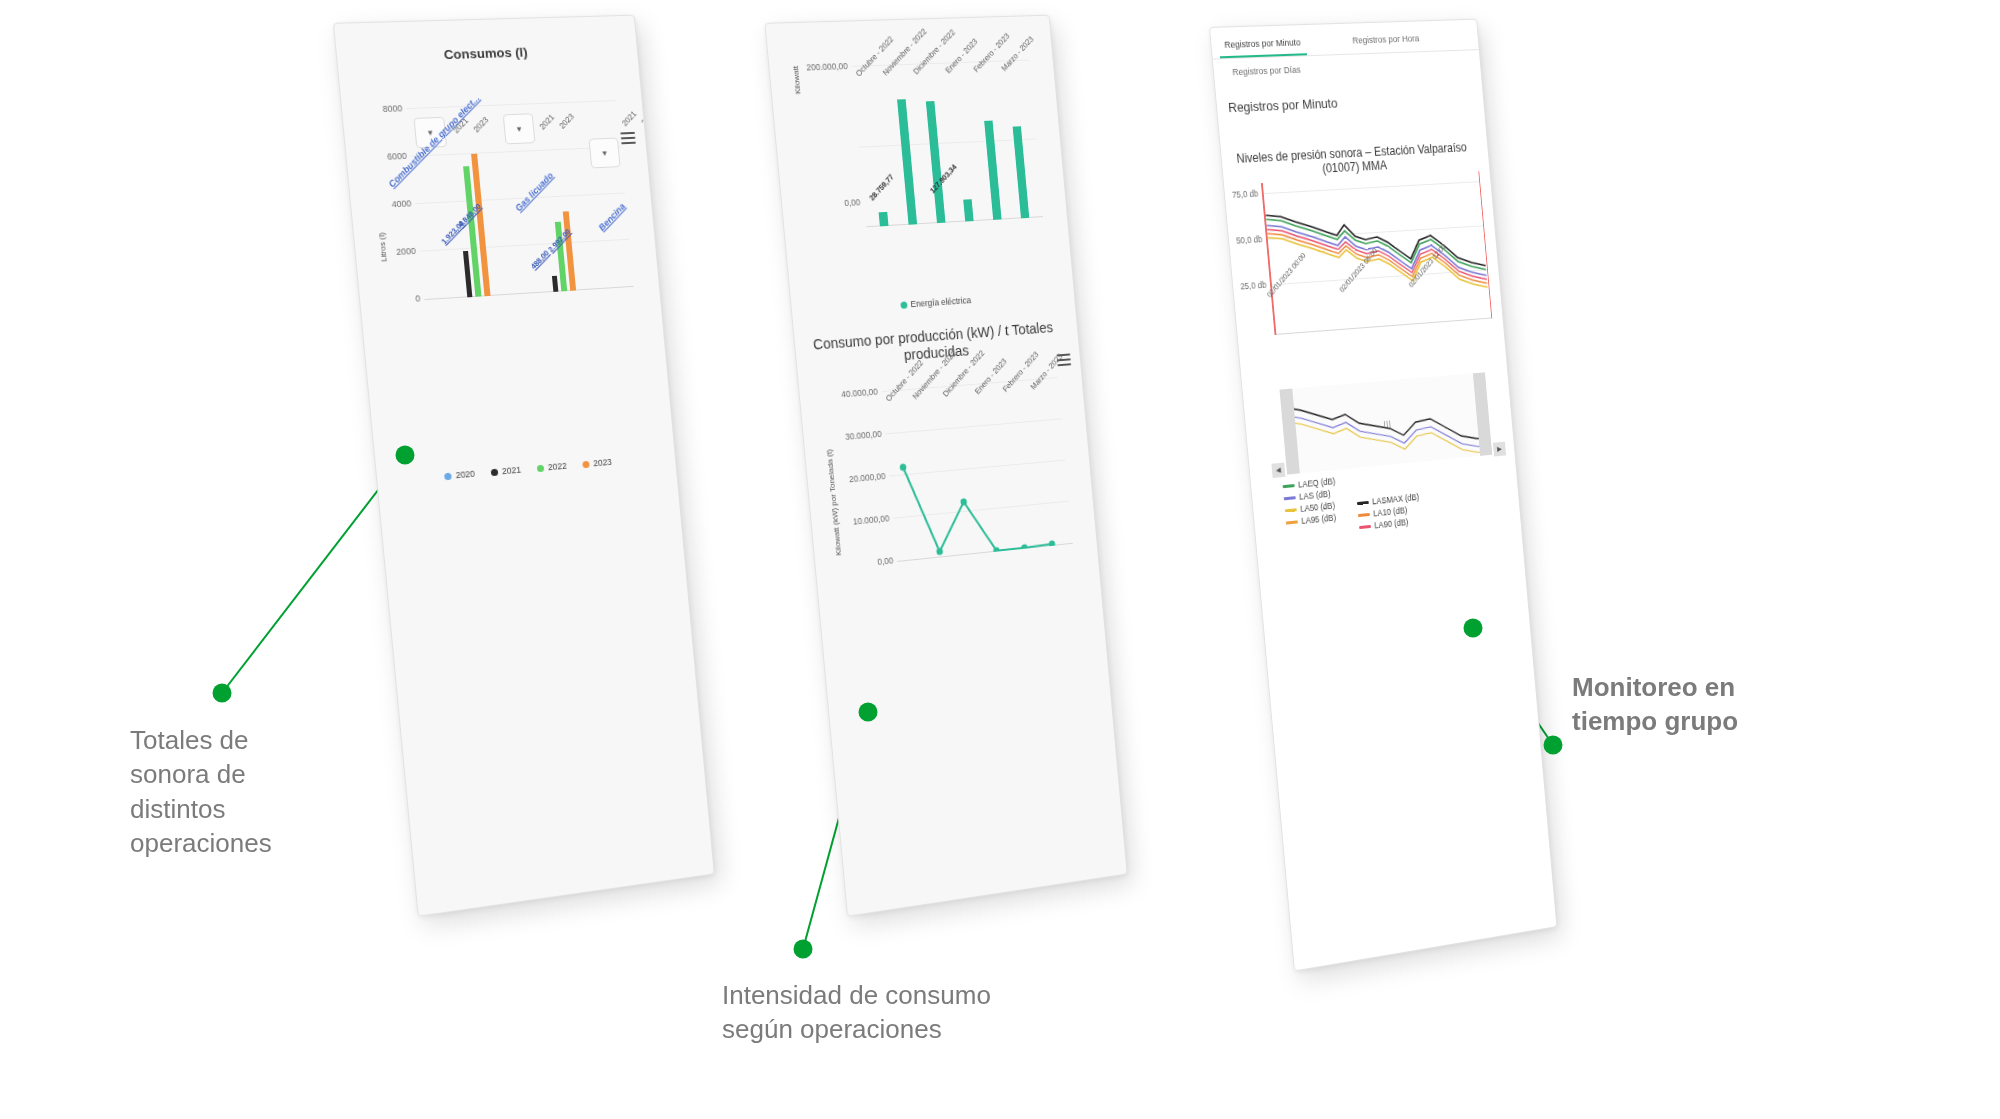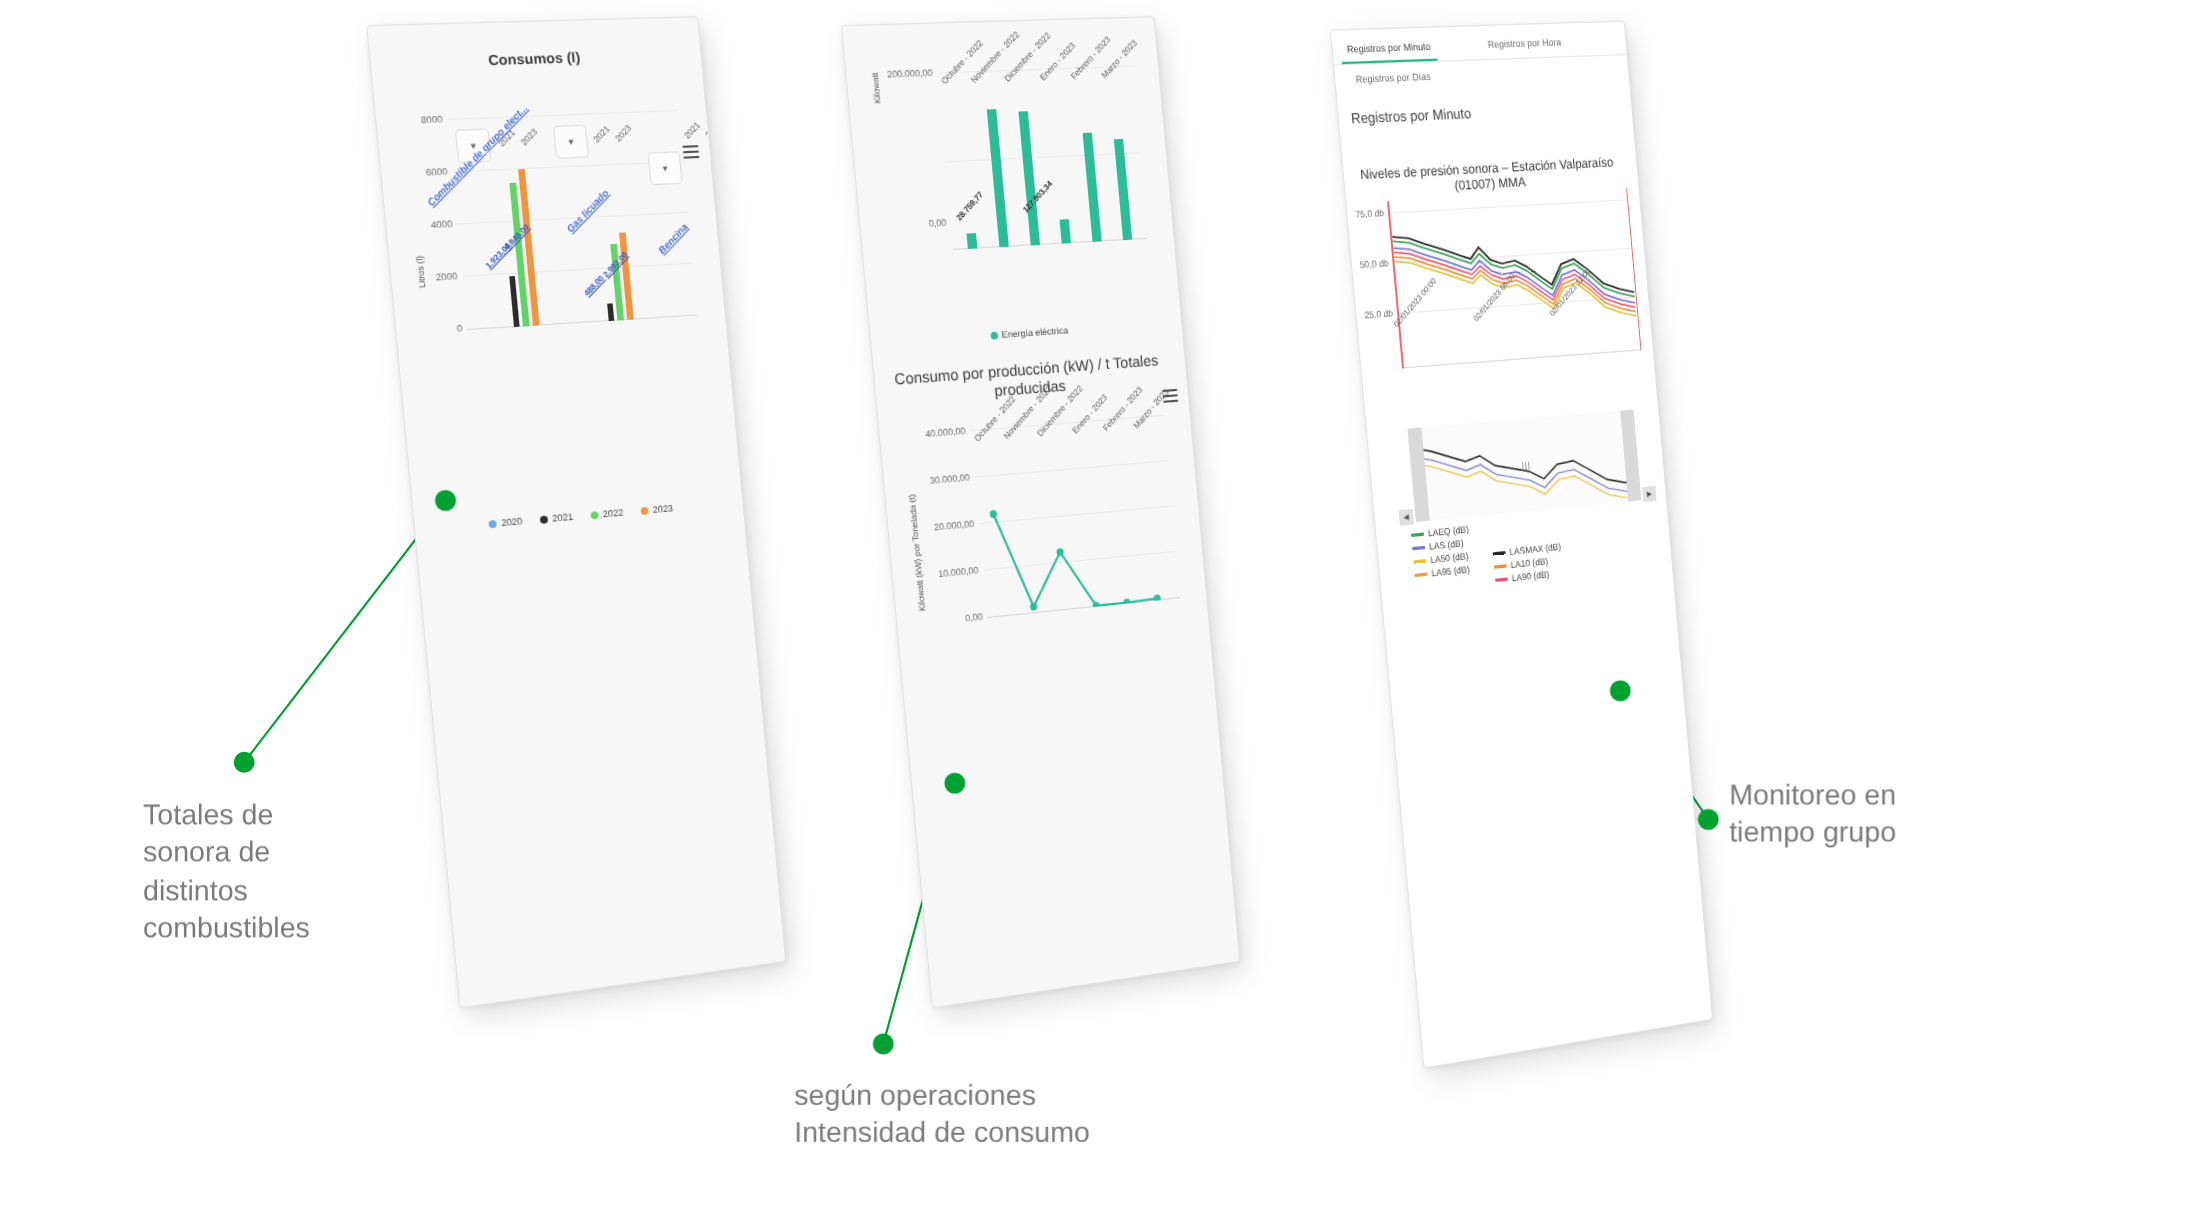--- a/index.html
+++ b/index.html
@@ -436,26 +436,26 @@
   <div class="node" style="left:222px; top:693px;"></div>
   <div class="node" style="left:868px; top:712px;"></div>
   <div class="node" style="left:803px; top:949px;"></div>
   <div class="node" style="left:1473px; top:628px;"></div>
   <div class="node" style="left:1553px; top:745px;"></div>
 
   <div class="callout-text" style="left:130px; top:723px; width:250px;">
     <div>Totales de</div>
     <div>sonora de</div>
     <div>distintos</div>
-    <div>combustibles</div>
+    <div>operaciones</div>
   </div>
 
   <div class="callout-text" style="left:722px; top:978px; width:400px;">
+    <div>Intensidad de consumo</div>
     <div>según operaciones</div>
-    <div>Intensidad de consumo</div>
-  </div>
-
-  <div class="callout-text" style="left:1572px; top:705px; width:320px;">
+  </div>
+
+  <div class="callout-text" style="left:1572px; top:670px; width:320px;font-weight:bold;">
     <div>Monitoreo en</div>
     <div>tiempo grupo</div>
   </div>
 
 </div>
 
 </body></html>

